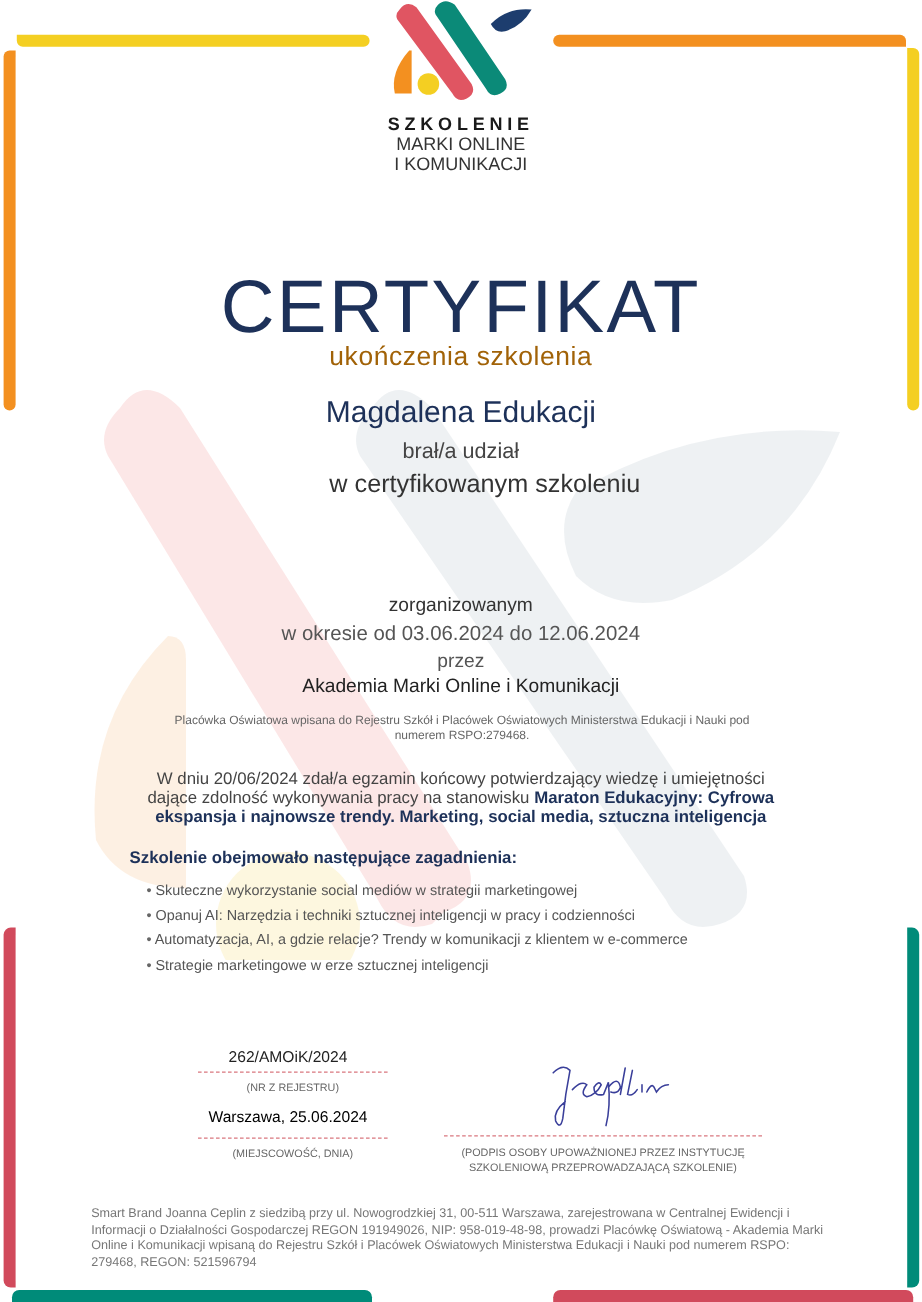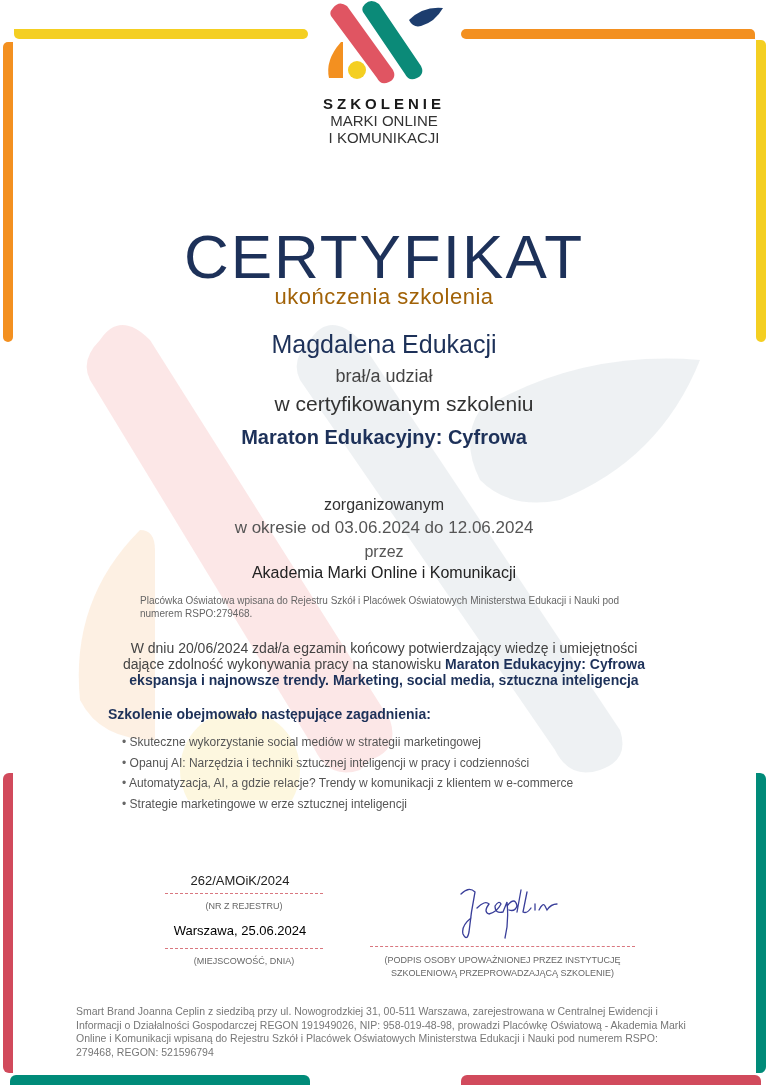--- a/index.html
+++ b/index.html
@@ -87,29 +87,28 @@
   <div>I KOMUNIKACJI</div>
 </div>
 
 <div class="center title">CERTYFIKAT</div>
 <div class="center subtitle">ukończenia szkolenia</div>
 
 <div class="center name">Magdalena Edukacji</div>
 <div class="center line1">brał/a udział</div>
 <div class="center line2">w certyfikowanym szkoleniu</div>
 <div class="center course">
-  <div>Maraton Edukacyjny: Cyfrowa</div>
 </div>
 
 <div class="center org1">zorganizowanym</div>
 <div class="center org2">w okresie od 03.06.2024 do 12.06.2024</div>
 <div class="center org3">przez</div>
 <div class="center org4">Akademia Marki Online i Komunikacji</div>
 
-<div class="abs reg-note" style="text-align:left;">Placówka Oświatowa wpisana do Rejestru Szkół i Placówek Oświatowych Ministerstwa Edukacji i Nauki pod numerem RSPO:279468.</div>
+<div class="abs reg-note" style="text-align:center;">Placówka Oświatowa wpisana do Rejestru Szkół i Placówek Oświatowych Ministerstwa Edukacji i Nauki pod numerem RSPO:279468.</div>
 
 <div class="abs exam" style="text-align:center;">
   <span>W dniu 20/06/2024 zdał/a egzamin końcowy potwierdzający wiedzę i umiejętności dające zdolność wykonywania pracy na stanowisku </span><b>Maraton Edukacyjny: Cyfrowa ekspansja i najnowsze trendy. Marketing, social media, sztuczna inteligencja</b>
 </div>
 
 <div class="abs topics-title">Szkolenie obejmowało następujące zagadnienia:</div>
 <ul class="abs topics">
   <li>Skuteczne wykorzystanie social mediów w strategii marketingowej</li>
   <li>Opanuj AI: Narzędzia i techniki sztucznej inteligencji w pracy i codzienności</li>
   <li>Automatyzacja, AI, a gdzie relacje? Trendy w komunikacji z klientem w e-commerce</li>

